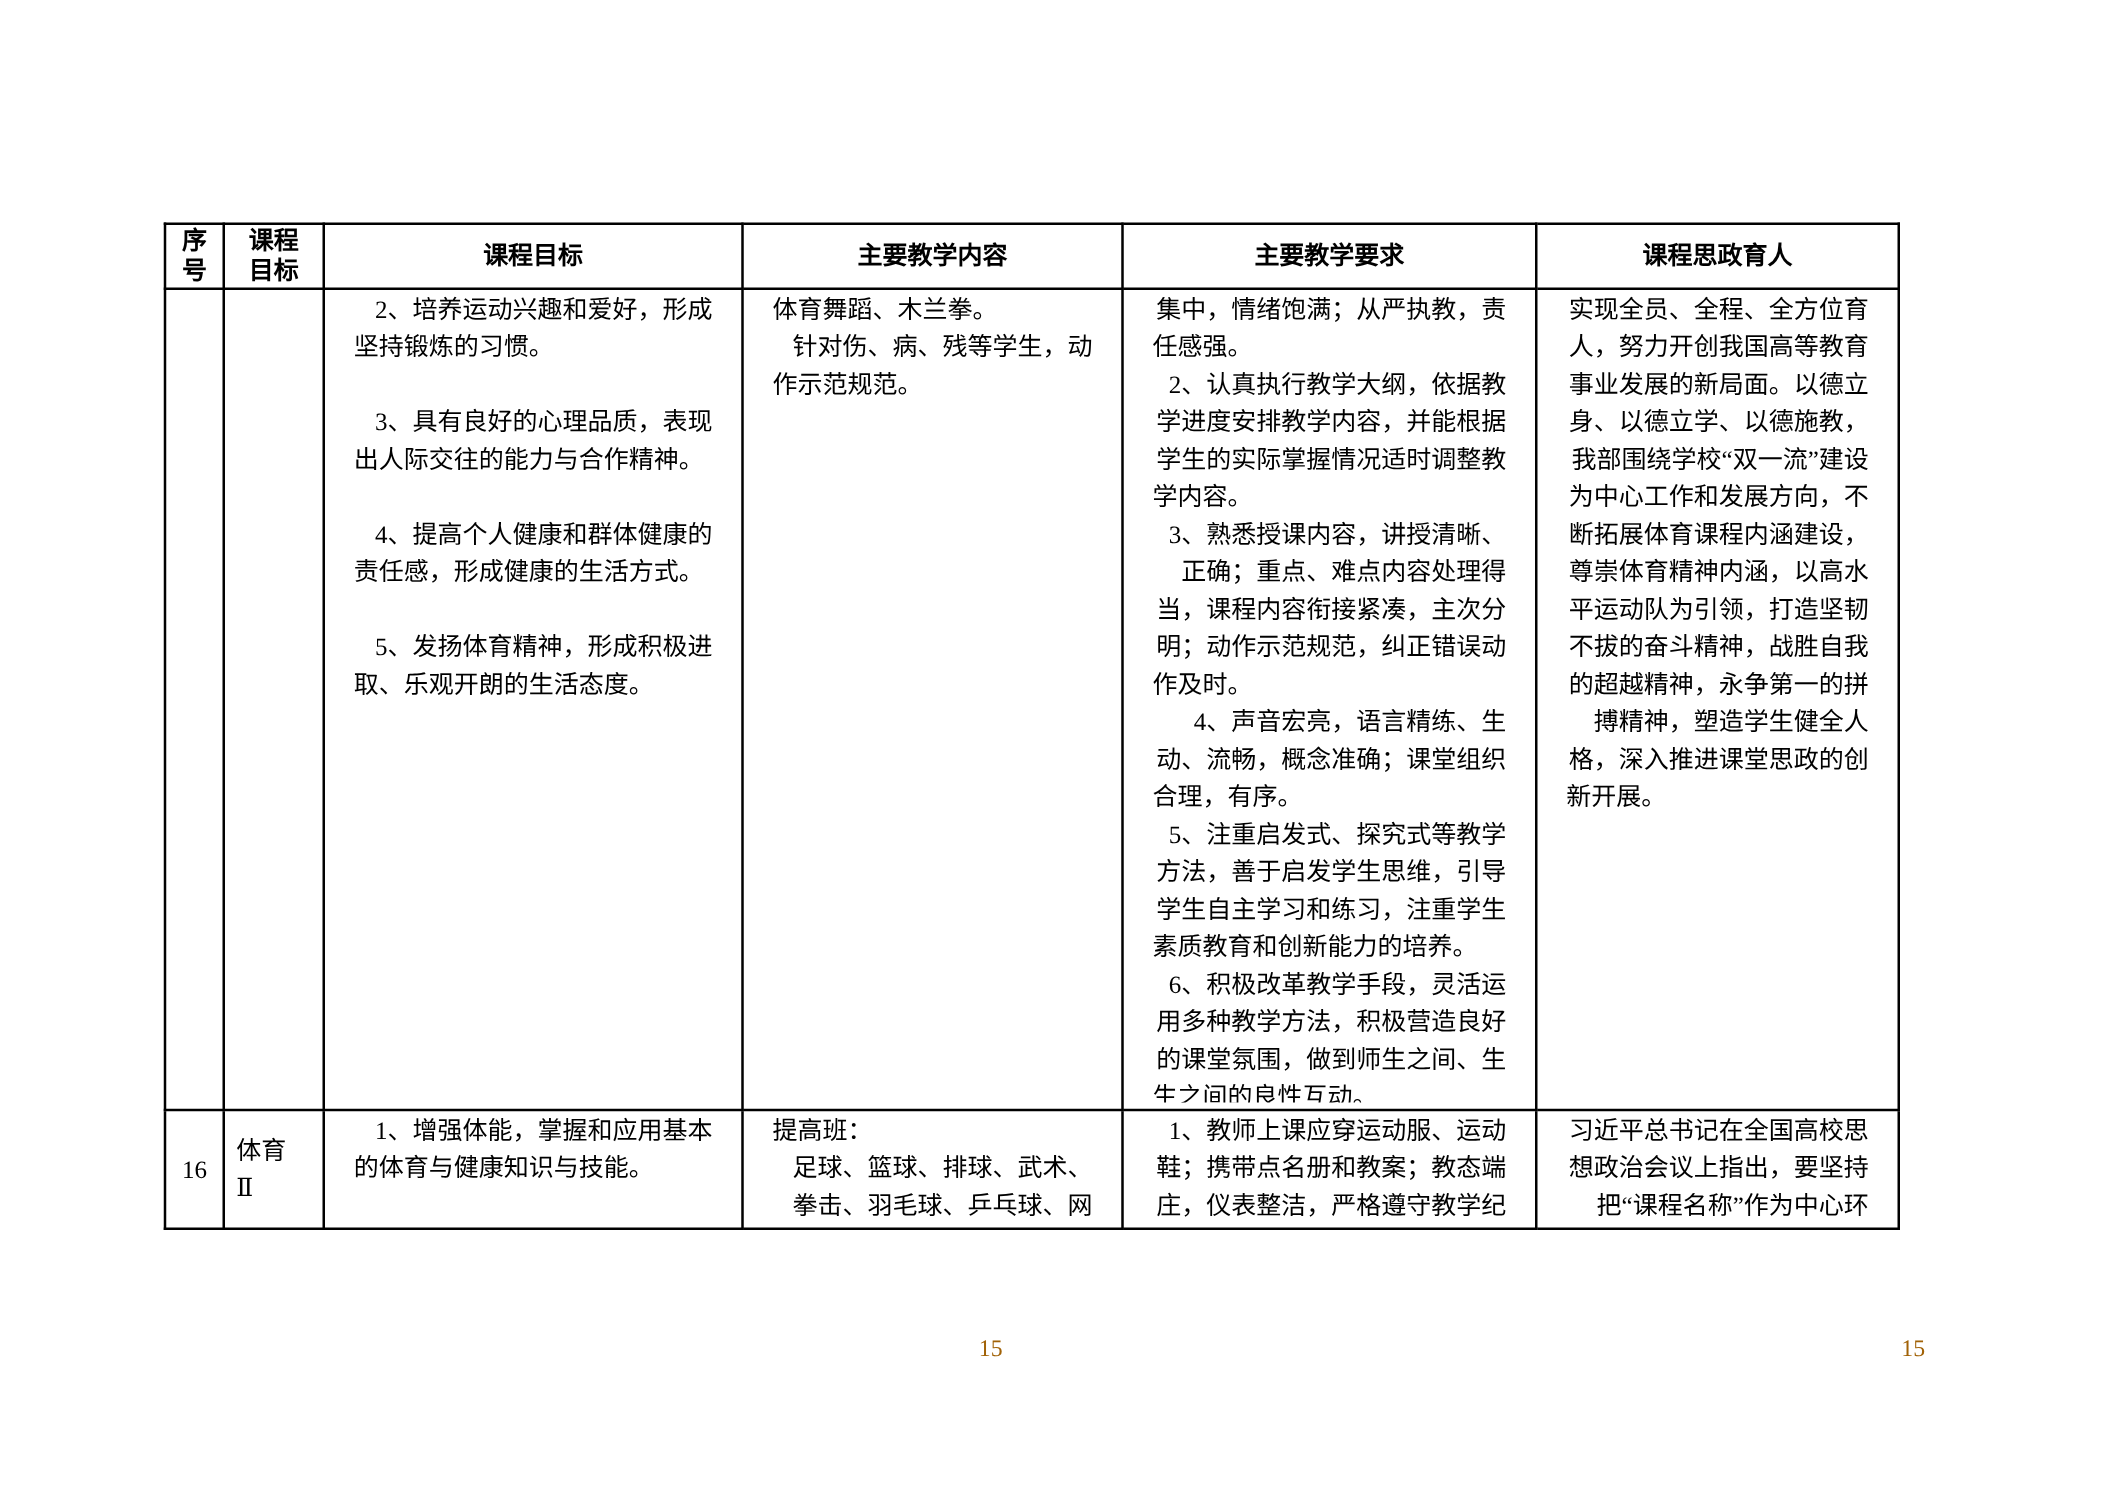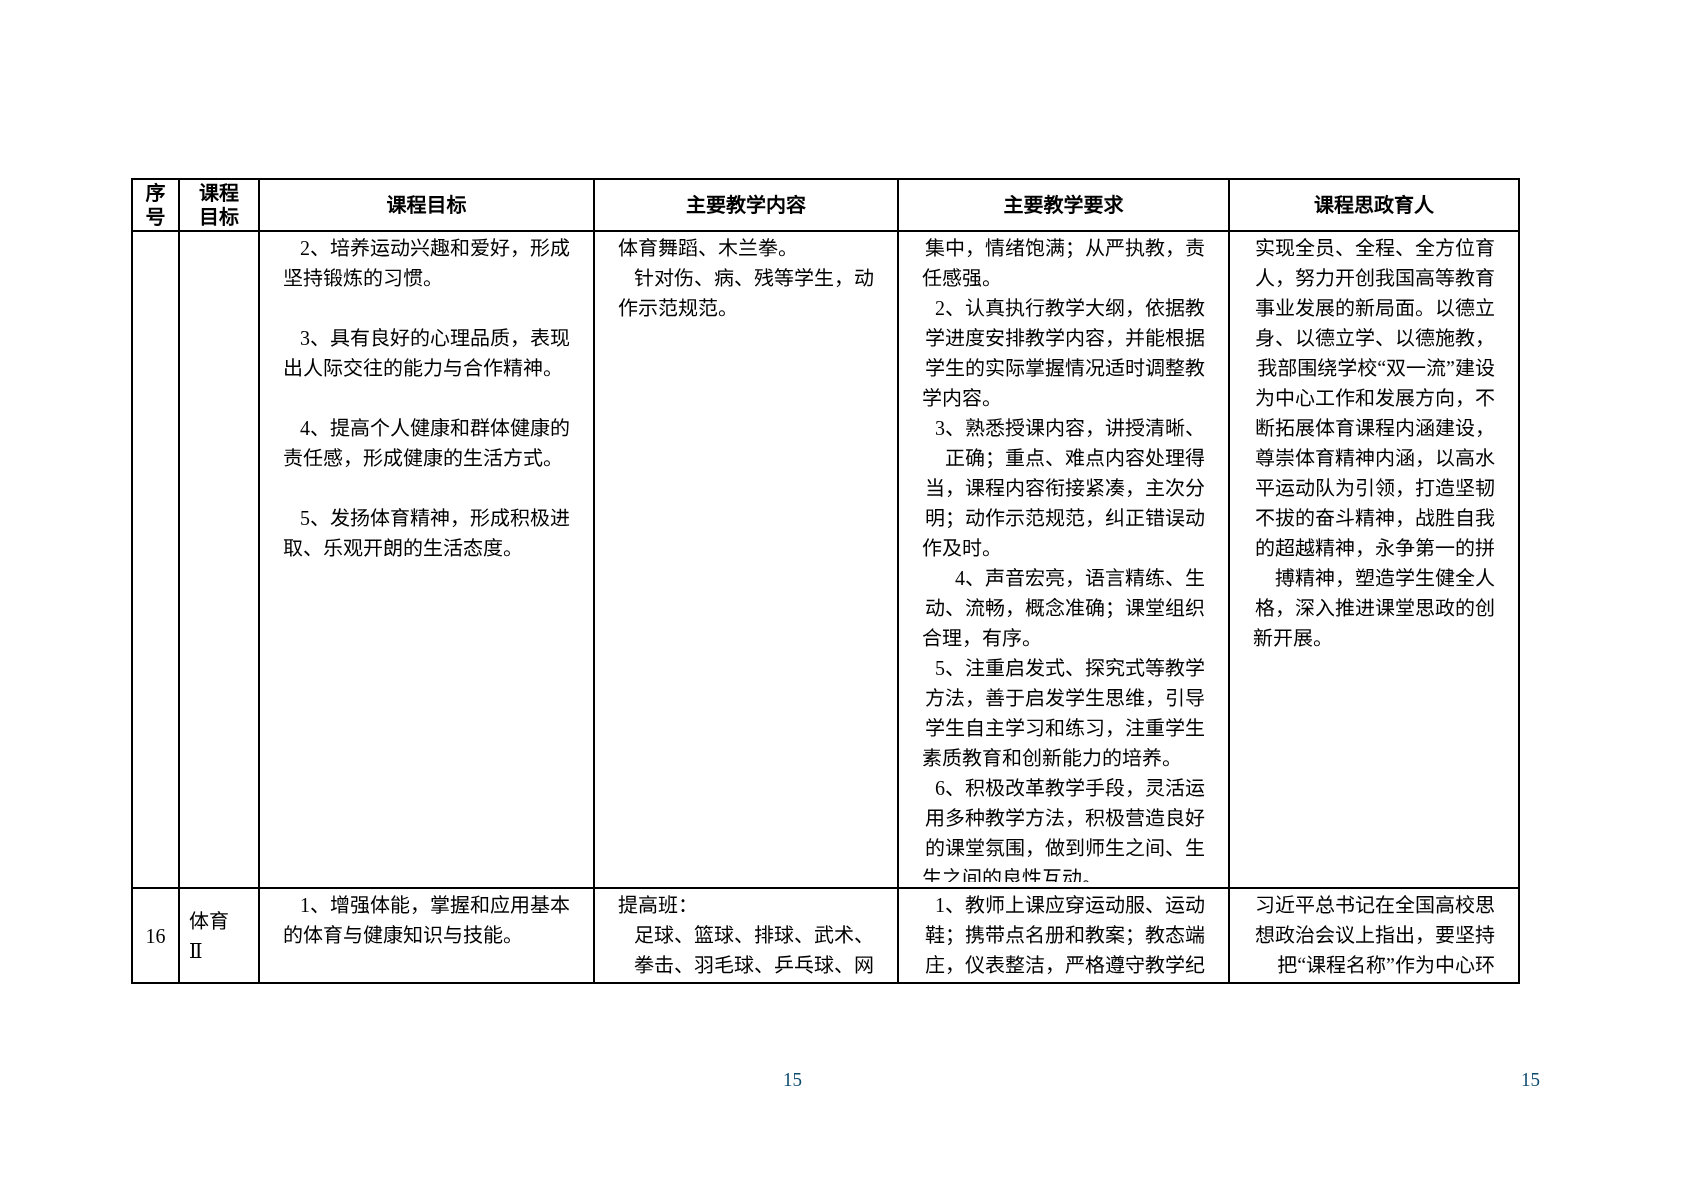--- a/index.html
+++ b/index.html
@@ -34,21 +34,21 @@
     text-align:center;text-align-last:center;
     vertical-align:middle;padding:0 4px;font-size:20px;
   }
   td.c-name{vertical-align:middle;text-align:left;text-align-last:left;padding:1px 9px;}
   .wrap p{margin:0;text-align:right;}
   .wrap.spaced p{margin:0 0 30px 0;}
   .wrap.spaced p:last-child{margin-bottom:0;}
   tr.r1 .wrap{max-height:649px;overflow:hidden;}
   tr.r2 .wrap{max-height:90px;overflow:hidden;}
   .pagenum{
-    position:absolute;font-size:19px;line-height:20px;color:#0c4a6e;
+    position:absolute;font-size:19px;line-height:20px;color:#a16207;
     font-family:"Liberation Serif","DejaVu Serif",serif;
   }
   .pagenum.center{left:783px;top:1070px;}
   .pagenum.right{left:1521px;top:1070px;}
 </style>
 </head>
 <body>
 
 <div class="page">
 

